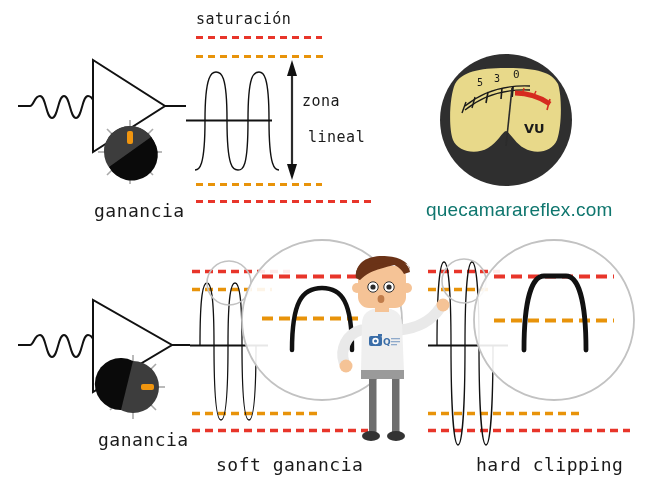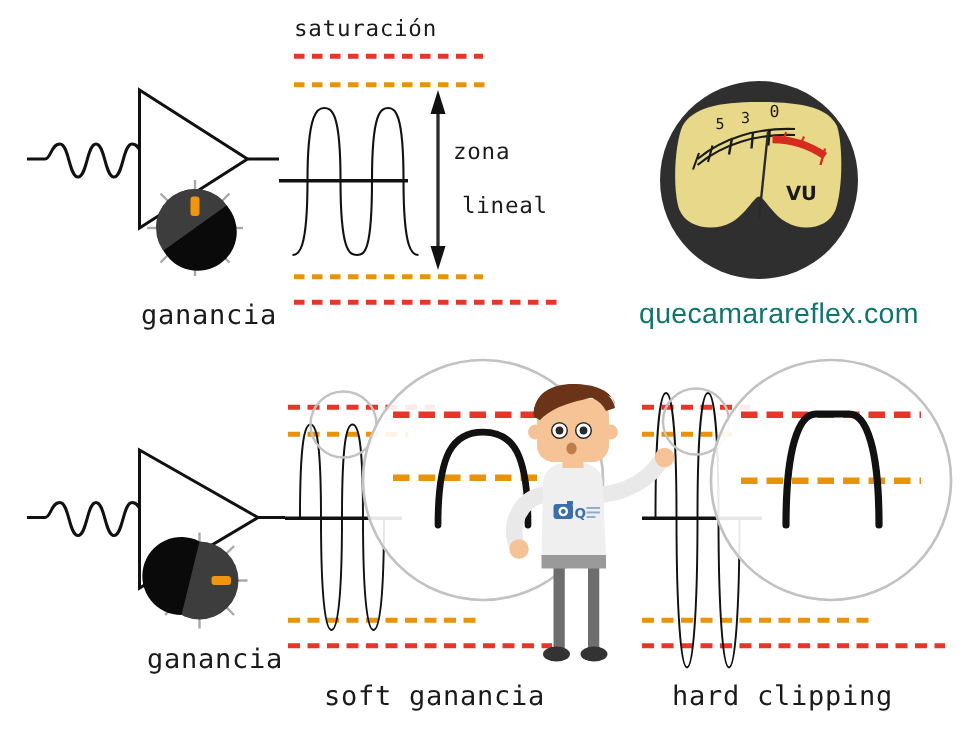--- a/index.html
+++ b/index.html
@@ -231,15 +231,15 @@
   <div class="lbl lbl-15" style="left:308px;top:128px;text-align:center;">lineal</div>
 
   <div class="lbl lbl-14" style="left:94px;top:200px;">ganancia</div>
 
   <div class="site" style="left:426px;top:199px;">quecamarareflex.com</div>
 
   <div class="lbl lbl-14" style="left:98px;top:429px;">ganancia</div>
 
   <div class="lbl lbl-14" style="left:216px;top:454px;">soft ganancia</div>
 
-  <div class="lbl lbl-14" style="left:448px;top:454px;">hard clipping</div>
+  <div class="lbl lbl-14" style="left:476px;top:454px;">hard clipping</div>
 
 </div>
 
 </body></html>

